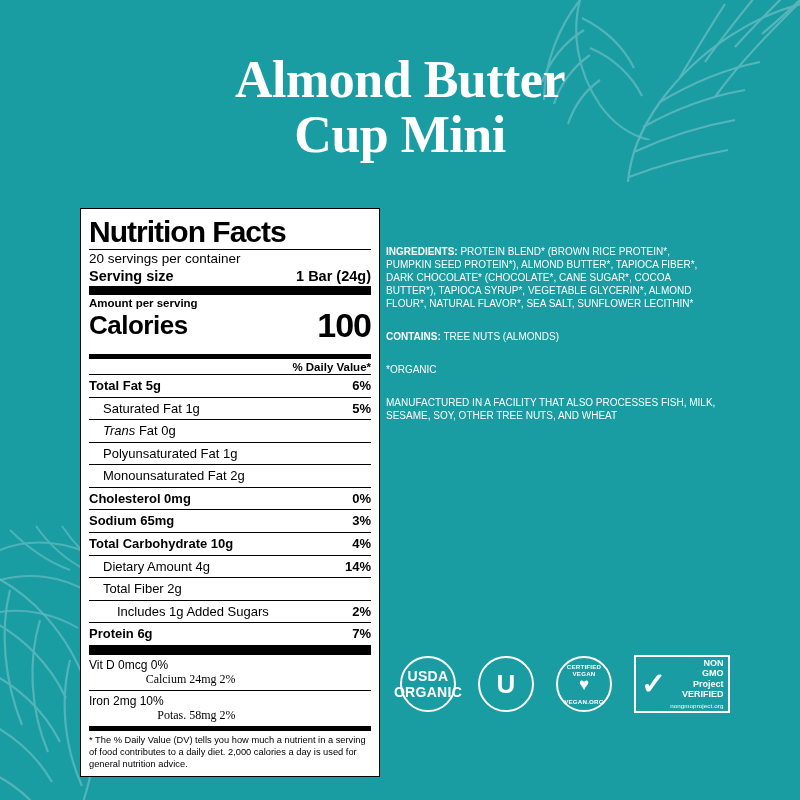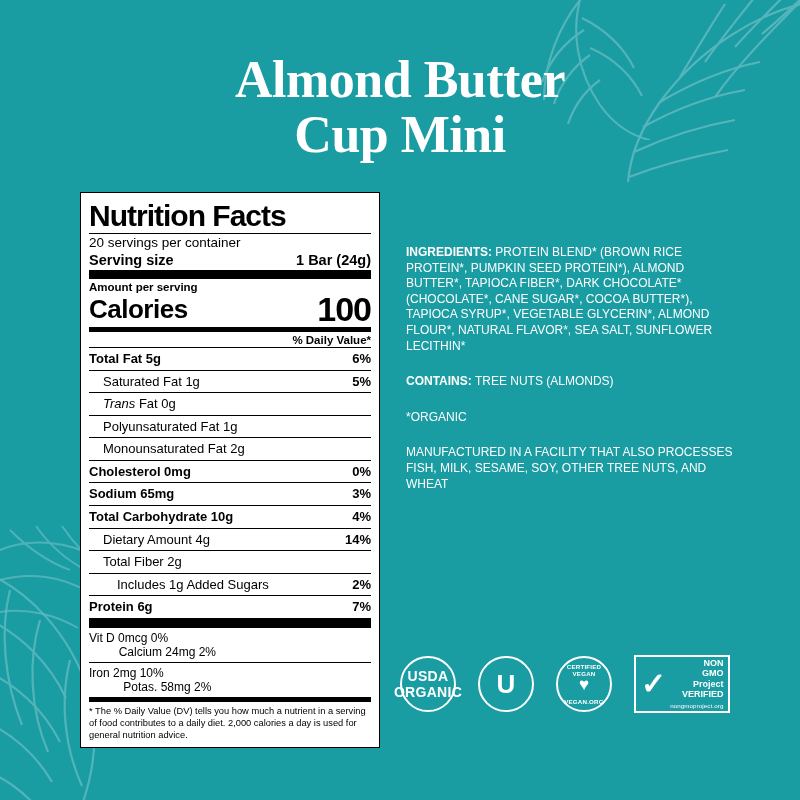--- a/index.html
+++ b/index.html
@@ -31,21 +31,21 @@
     font-weight:bold;
     font-family:"Liberation Serif", serif;
     letter-spacing:-0.5px;
     color:#ffffff;
   }
   .title .l2 { display:block; }
 
   
   .nf-panel {
     position:absolute;
-    left:80px; top:192px;
+    left:80px; top:208px;
     width:300px;
     background:#ffffff;
     color:#000000;
     border:1px solid #000;
     padding:6px 8px 6px 8px;
     font-family:"Liberation Sans", sans-serif;
   }
   .nf-title {
     font-size:30px;
     font-weight:bold;
@@ -58,21 +58,21 @@
   .rule-thick{ border-bottom:9px solid #000; }
 
   .nf-servings { font-size:13.5px; line-height:1.25; padding:1px 0 0 0; }
   .nf-serving-row {
     display:flex; justify-content:space-between;
     font-size:14.5px; font-weight:bold; padding-bottom:2px;
   }
   .nf-amount { font-size:11.5px; font-weight:bold; padding:2px 0 0 0; }
   .nf-cal-row {
     display:flex; justify-content:space-between; align-items:flex-end;
-    padding-bottom:2px;
+    padding-bottom:13px;
   }
   .nf-cal-label { font-size:26px; font-weight:bold; letter-spacing:-0.5px; }
   .nf-cal-value { font-size:34px; font-weight:bold; letter-spacing:-1px; line-height:0.95; }
 
   .nf-dv { text-align:right; font-size:11.5px; font-weight:bold; padding:2px 0 1px; }
 
   .nf-row {
     display:flex; justify-content:space-between;
     font-size:13px; line-height:1.35;
     padding:2px 0 2px 0;
@@ -85,32 +85,32 @@
   .it { font-style:italic; }
 
   .nf-vitblock { font-size:12px; }
   .nf-vitrow {
     display:flex; padding:3px 0 3px 0;
     justify-content:space-between;
     flex-direction:column;
   }
   .nf-vitrow .cell { white-space:nowrap; }
   .nf-vitrow .cell.left { width:48%; }
-  .nf-vitrow .cell.right { width:52%; text-align:center; padding-left:10px;}
+  .nf-vitrow .cell.right { width:52%; text-align:right; padding-left:10px;font-family:Liberation Serif, serif;}
 
   .nf-foot {
     font-size:9.3px; line-height:1.28; padding-top:4px;
   }
 
   
   .rightcol {
     position:absolute;
-    left:406px; top:245px;
+    left:386px; top:245px;
     width:330px;
-    font-size:12px;
+    font-size:10px;
     line-height:1.30;
     color:#ffffff;
   }
   .rightcol p { margin:0 0 20px 0; }
   .rightcol .lead { font-weight:bold; }
   .rightcol .caps { text-transform:uppercase; }
 
   
   .badges {
     position:absolute;

